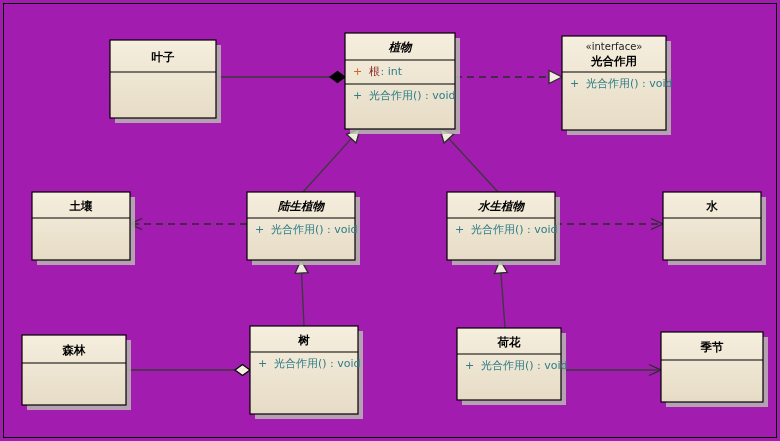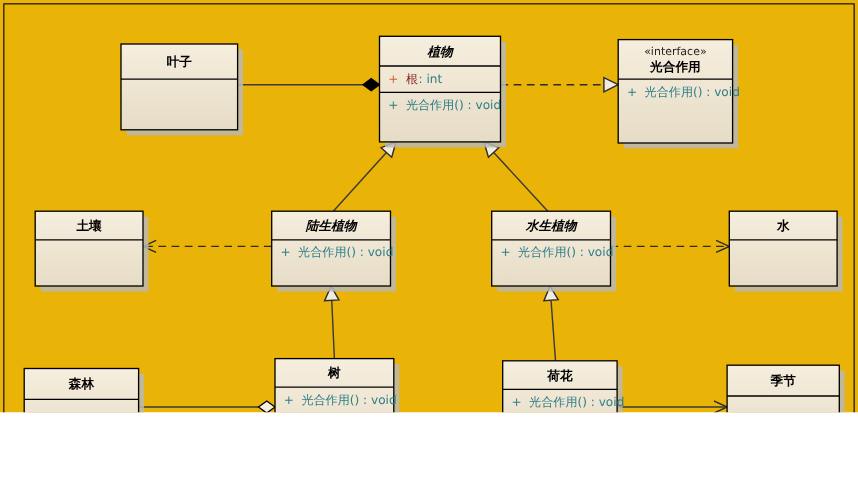--- a/index.html
+++ b/index.html
@@ -5,22 +5,22 @@
 <style>
   html, body {
     margin: 0;
     padding: 0;
     background: #ffffff;
     font-family: "DejaVu Sans", "Liberation Sans", sans-serif;
   }
   #canvas-wrap {
     position: relative;
     width: 780px;
-    height: 375px;
-    background: #eab308;
+    height: 441px;
+    background: #a21caf;
     overflow: hidden;
   }
   #diagram-svg {
     display: block;
     width: 780px;
     height: 441px;
   }
   .frame-border {
     fill: none;
     stroke: #000000;

